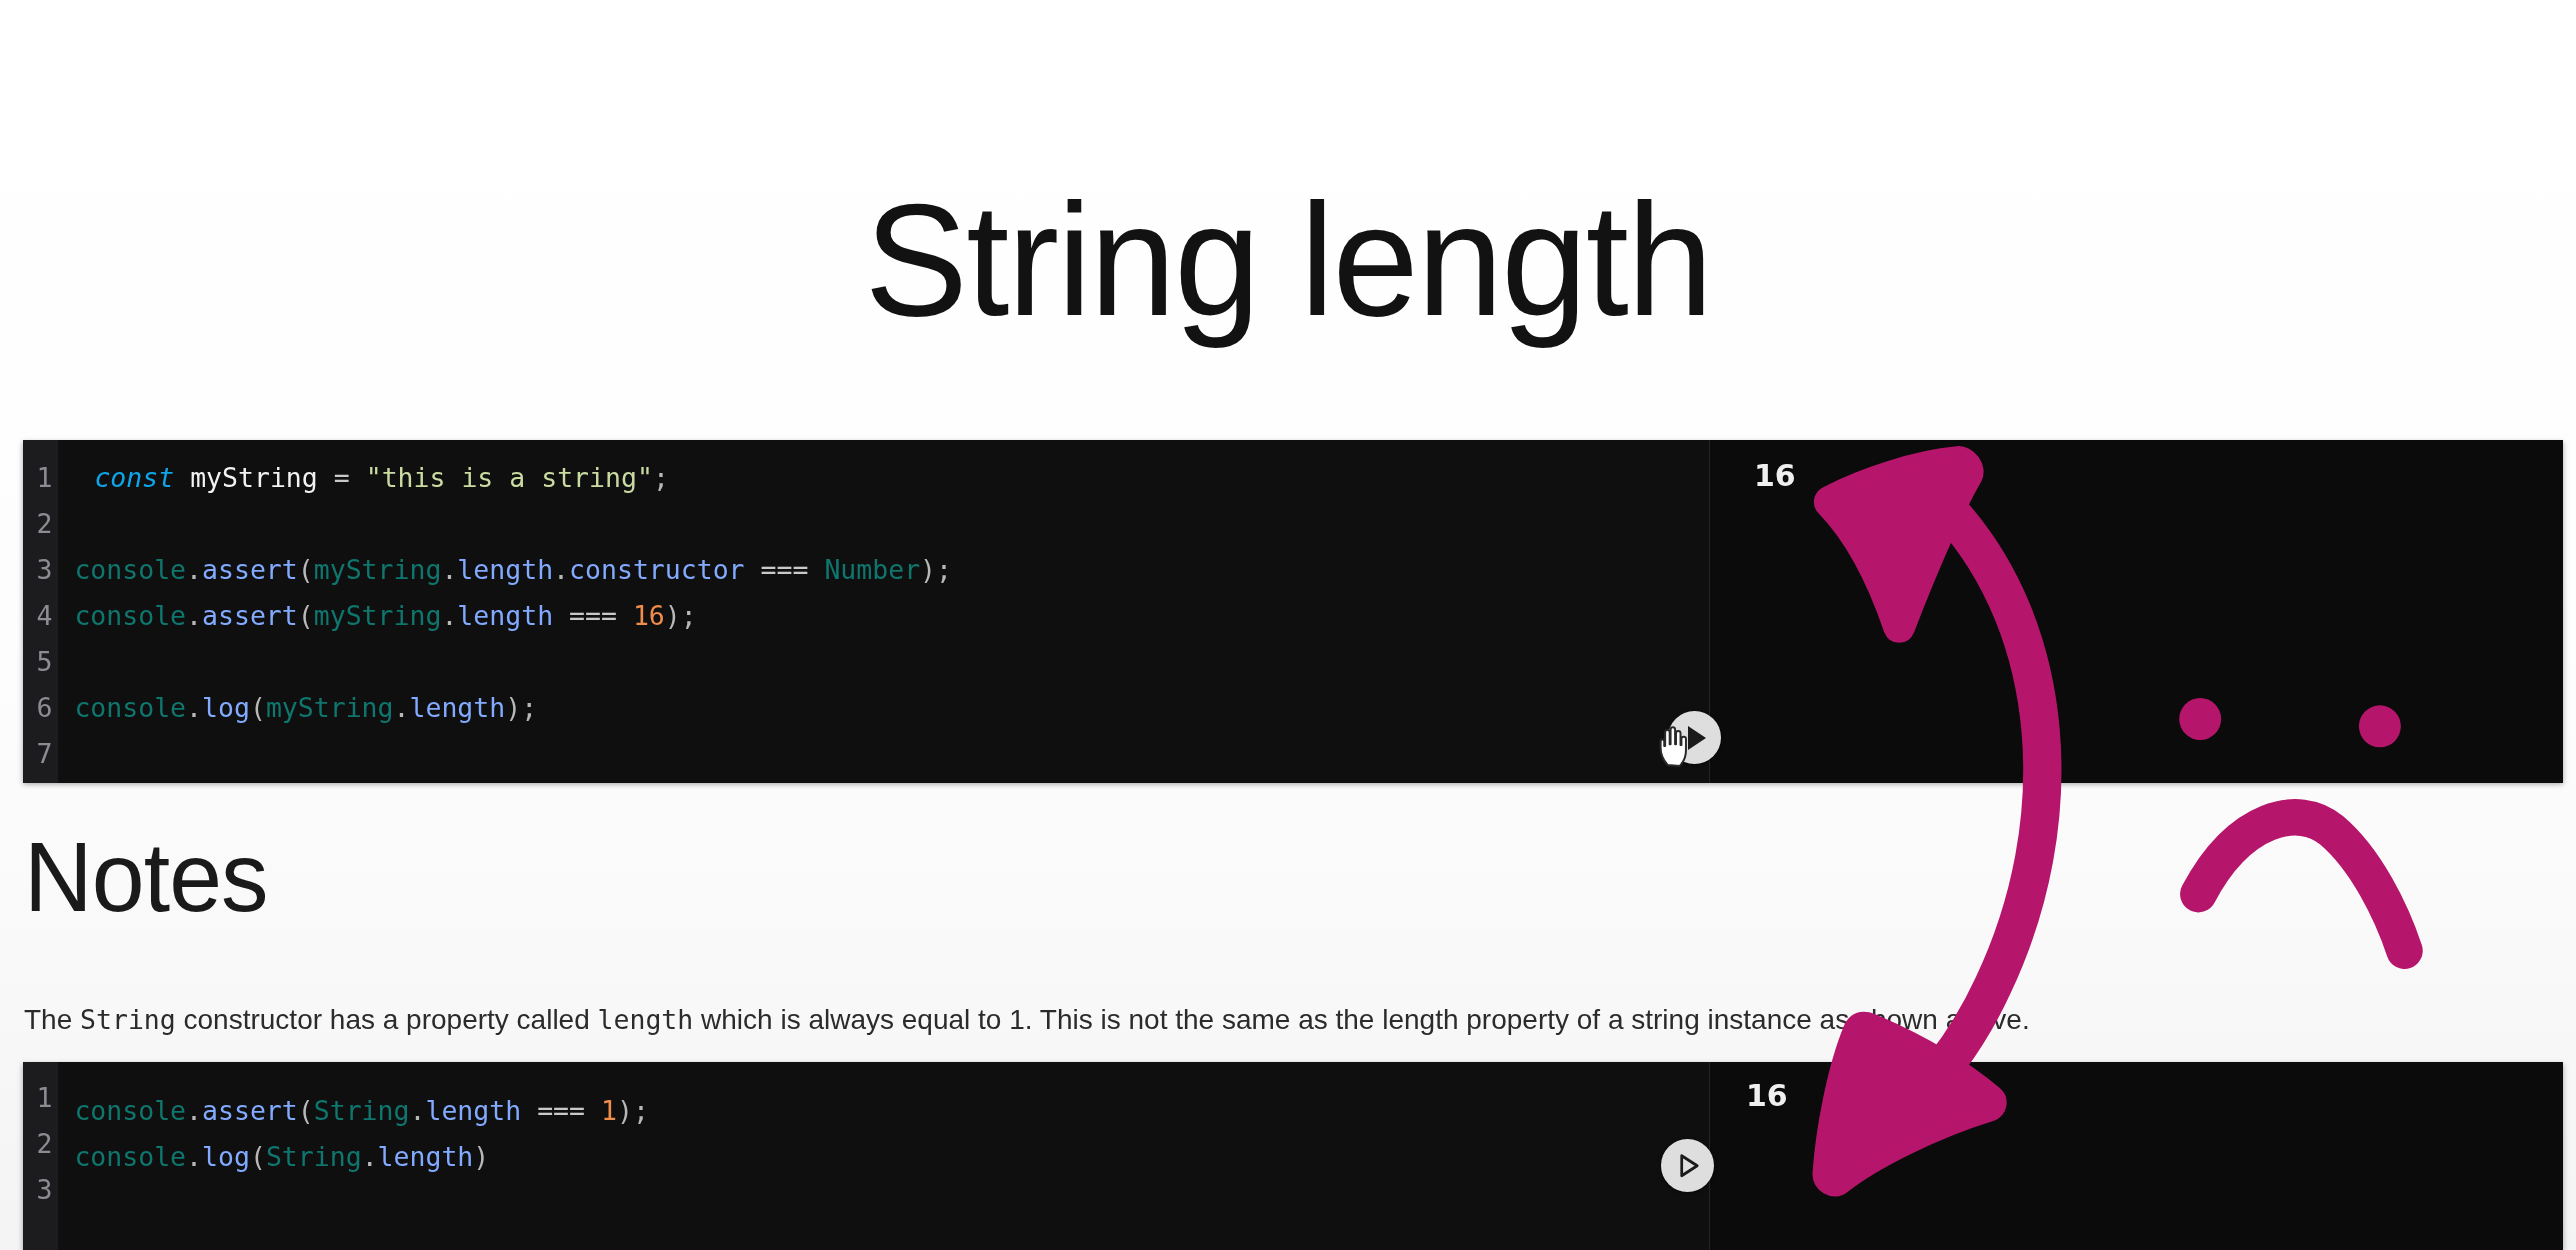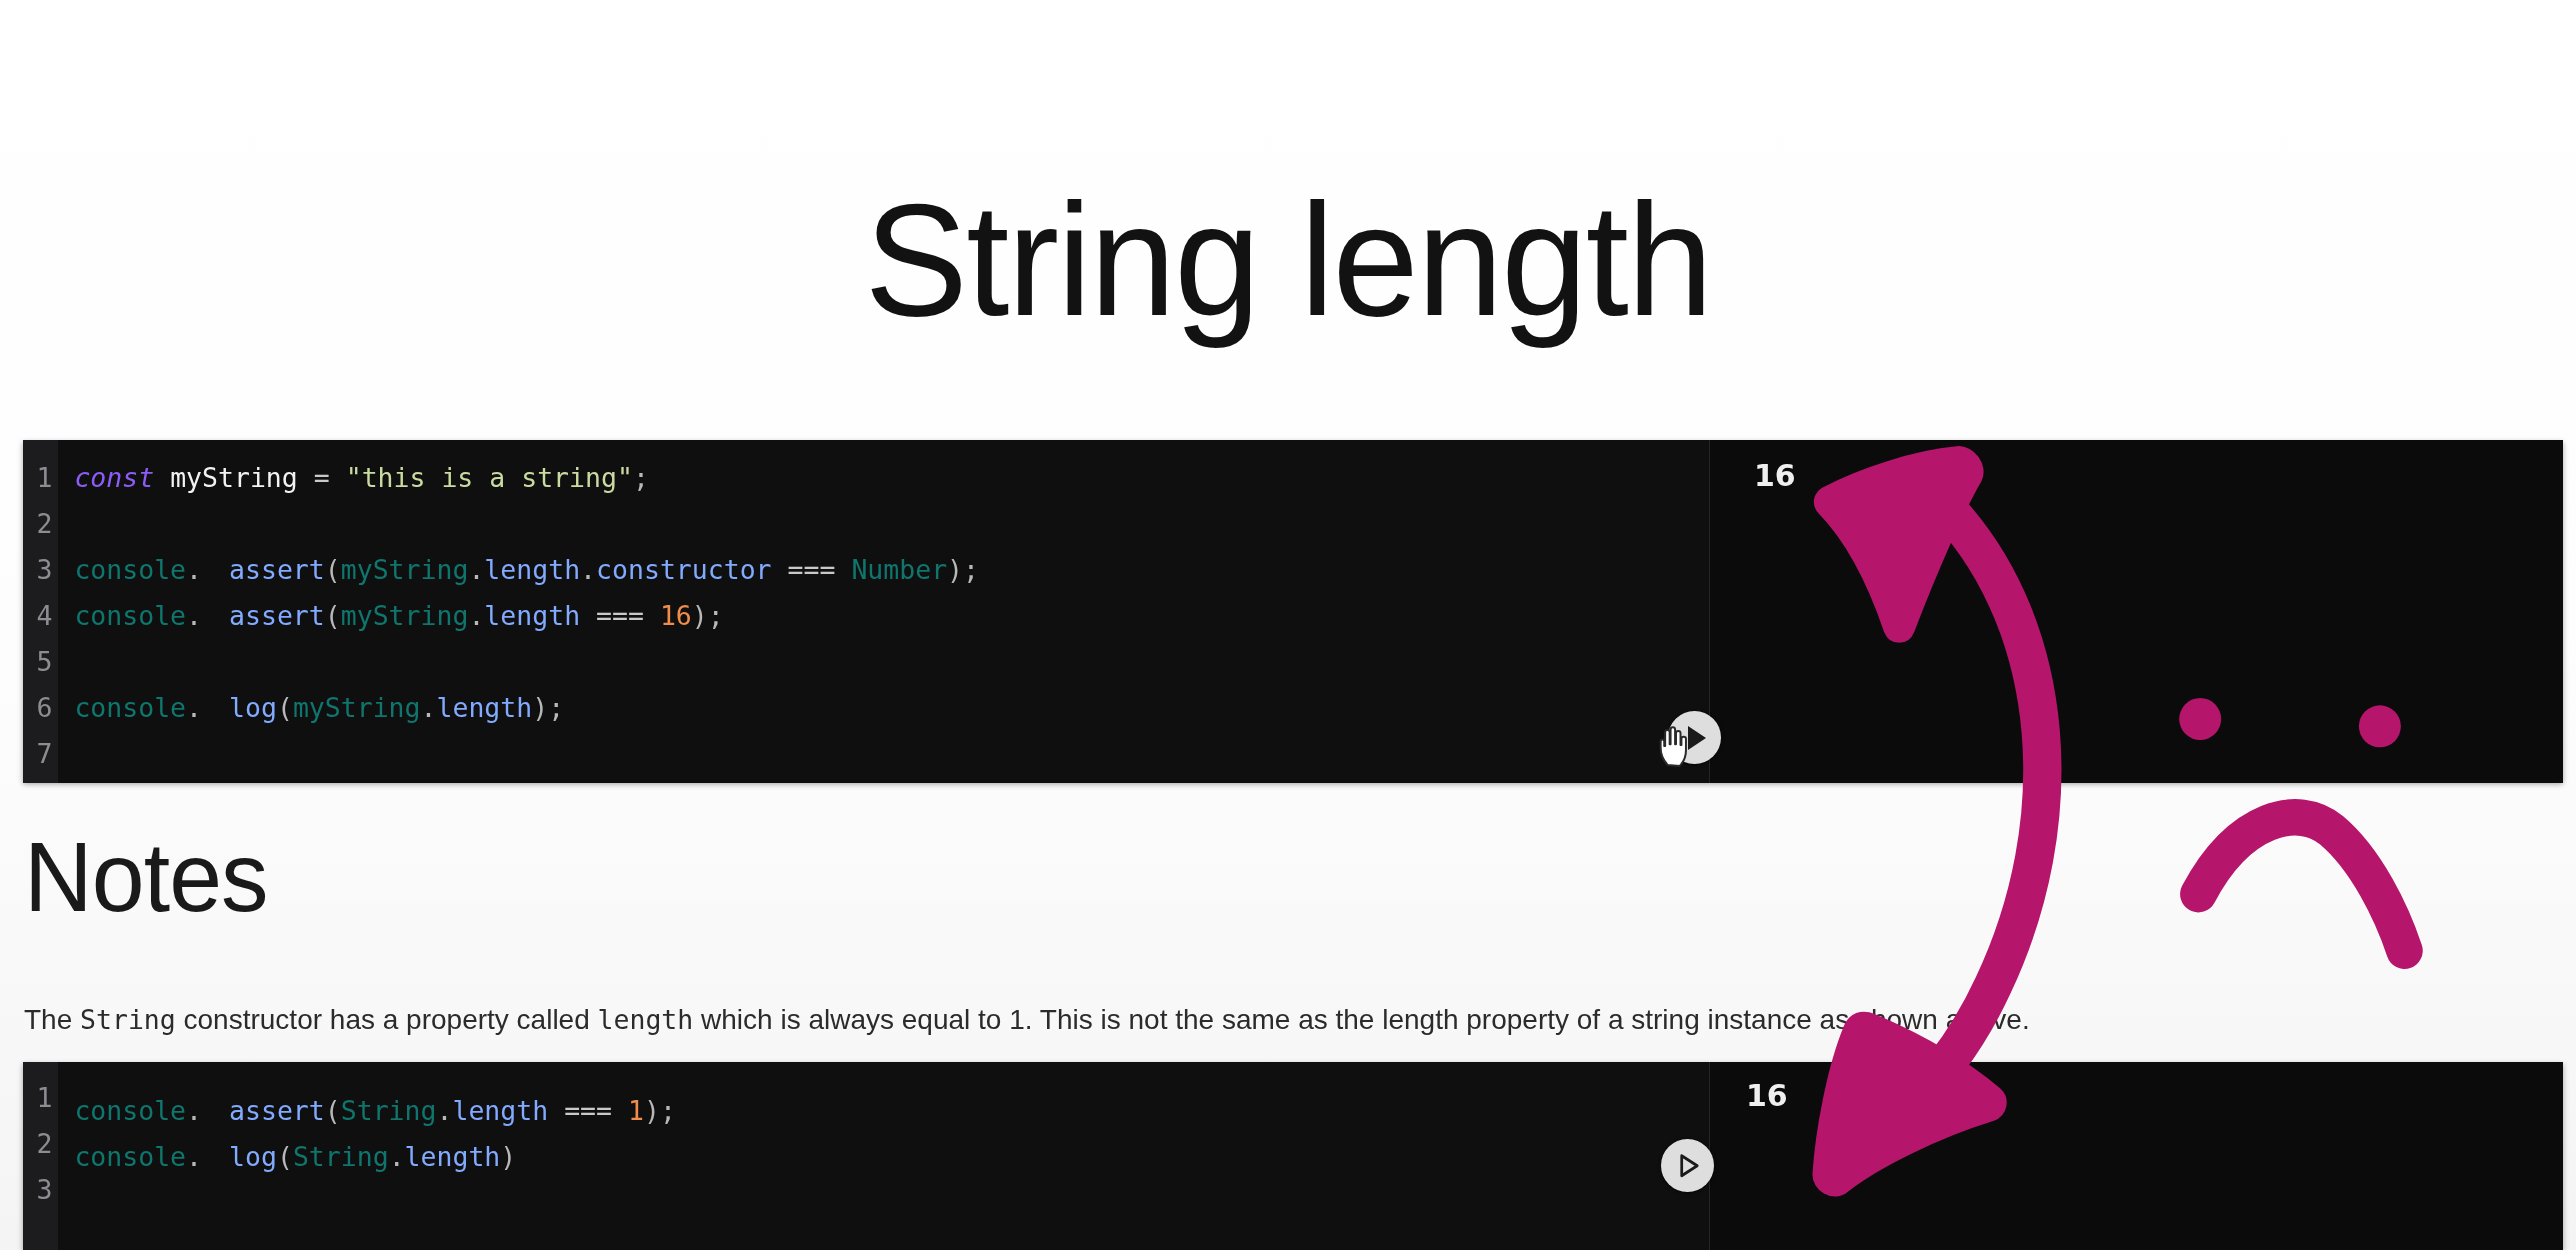--- a/index.html
+++ b/index.html
@@ -68,27 +68,27 @@
     font-family: "DejaVu Sans Mono", monospace;
     font-size: 26.5px;
     line-height: 46px;
     padding: 14.6px 0 0 16.4px;
     box-sizing: border-box;
     white-space: pre;
     color: #e8e8e8;
   }
   .editor.bottom .code-text { padding-top: 26px; }
 
-  .tok-kw      { color: #8b5cf6; font-style: italic; }
+  .tok-kw      { color: #0ea5e9; font-style: italic; margin-left: 20px; }
   .tok-var     { color: #f2f2f2; }
   .tok-op      { color: #c9c9c9; }
   .tok-str     { color: #c9dba0; }
   .tok-punct   { color: #b8b8b8; }
   .tok-prop    { color: #82aaff; }
-  .tok-fn      { color: #82aaff; margin-left: 27px; }
+  .tok-fn      { color: #82aaff; }
   .tok-num     { color: #f08d4c; }
   .tok-plain   { color: #0f766e; }
 
   
   .output-pane {
     position: relative;
     flex: 1;
     background: #0b0b0c;
     border-left: 0.9px solid #252528;
   }

